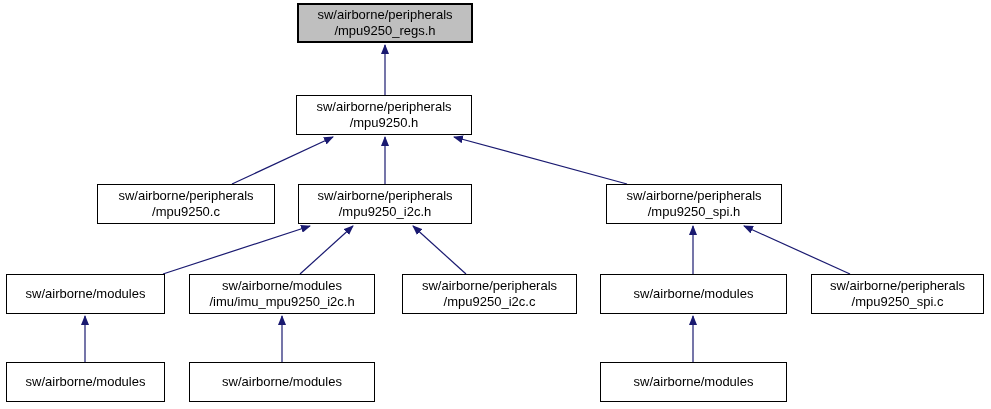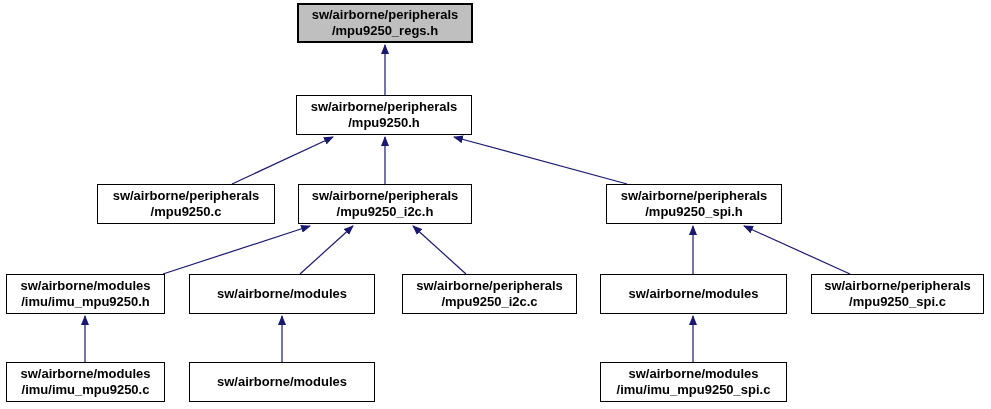--- a/index.html
+++ b/index.html
@@ -3,21 +3,20 @@
 <meta charset="utf-8">
 <style>
   html, body { margin: 0; padding: 0; background: #ffffff; }
   .canvas {
     position: relative;
     width: 991px;
     height: 409px;
     background: #ffffff;
     font-family: "Liberation Sans", sans-serif;
     overflow: hidden;
-    font-weight: bold;
   }
   .edges-layer {
     position: absolute;
     left: 0; top: 0;
     width: 991px; height: 409px;
     pointer-events: none;
   }
   .node {
     position: absolute;
     box-sizing: border-box;
@@ -86,48 +85,46 @@
     <span>/mpu9250_i2c.h</span>
   </div>
 
   <div class="node" style="left:606px; top:184px; width:176px; height:40px;">
     <span>sw/airborne/peripherals</span>
     <span>/mpu9250_spi.h</span>
   </div>
 
   <div class="node" style="left:6px; top:274px; width:159px; height:40px;">
     <span>sw/airborne/modules</span>
-    <span>/imu/imu_mpu9250.h</span>
   </div>
 
   <div class="node" style="left:189px; top:274px; width:186px; height:40px;">
     <span>sw/airborne/modules</span>
+    <span>/imu/imu_mpu9250_i2c.h</span>
   </div>
 
   <div class="node" style="left:402px; top:274px; width:175px; height:40px;">
     <span>sw/airborne/peripherals</span>
     <span>/mpu9250_i2c.c</span>
   </div>
 
   <div class="node" style="left:600px; top:274px; width:187px; height:40px;">
     <span>sw/airborne/modules</span>
   </div>
 
   <div class="node" style="left:811px; top:274px; width:173px; height:40px;">
     <span>sw/airborne/peripherals</span>
     <span>/mpu9250_spi.c</span>
   </div>
 
   <div class="node" style="left:6px; top:362px; width:159px; height:40px;">
     <span>sw/airborne/modules</span>
-    <span>/imu/imu_mpu9250.c</span>
   </div>
 
   <div class="node" style="left:189px; top:362px; width:186px; height:40px;">
     <span>sw/airborne/modules</span>
   </div>
 
   <div class="node" style="left:600px; top:362px; width:187px; height:40px;">
     <span>sw/airborne/modules</span>
-    <span>/imu/imu_mpu9250_spi.c</span>
   </div>
 
 </div>
 
 </body></html>

